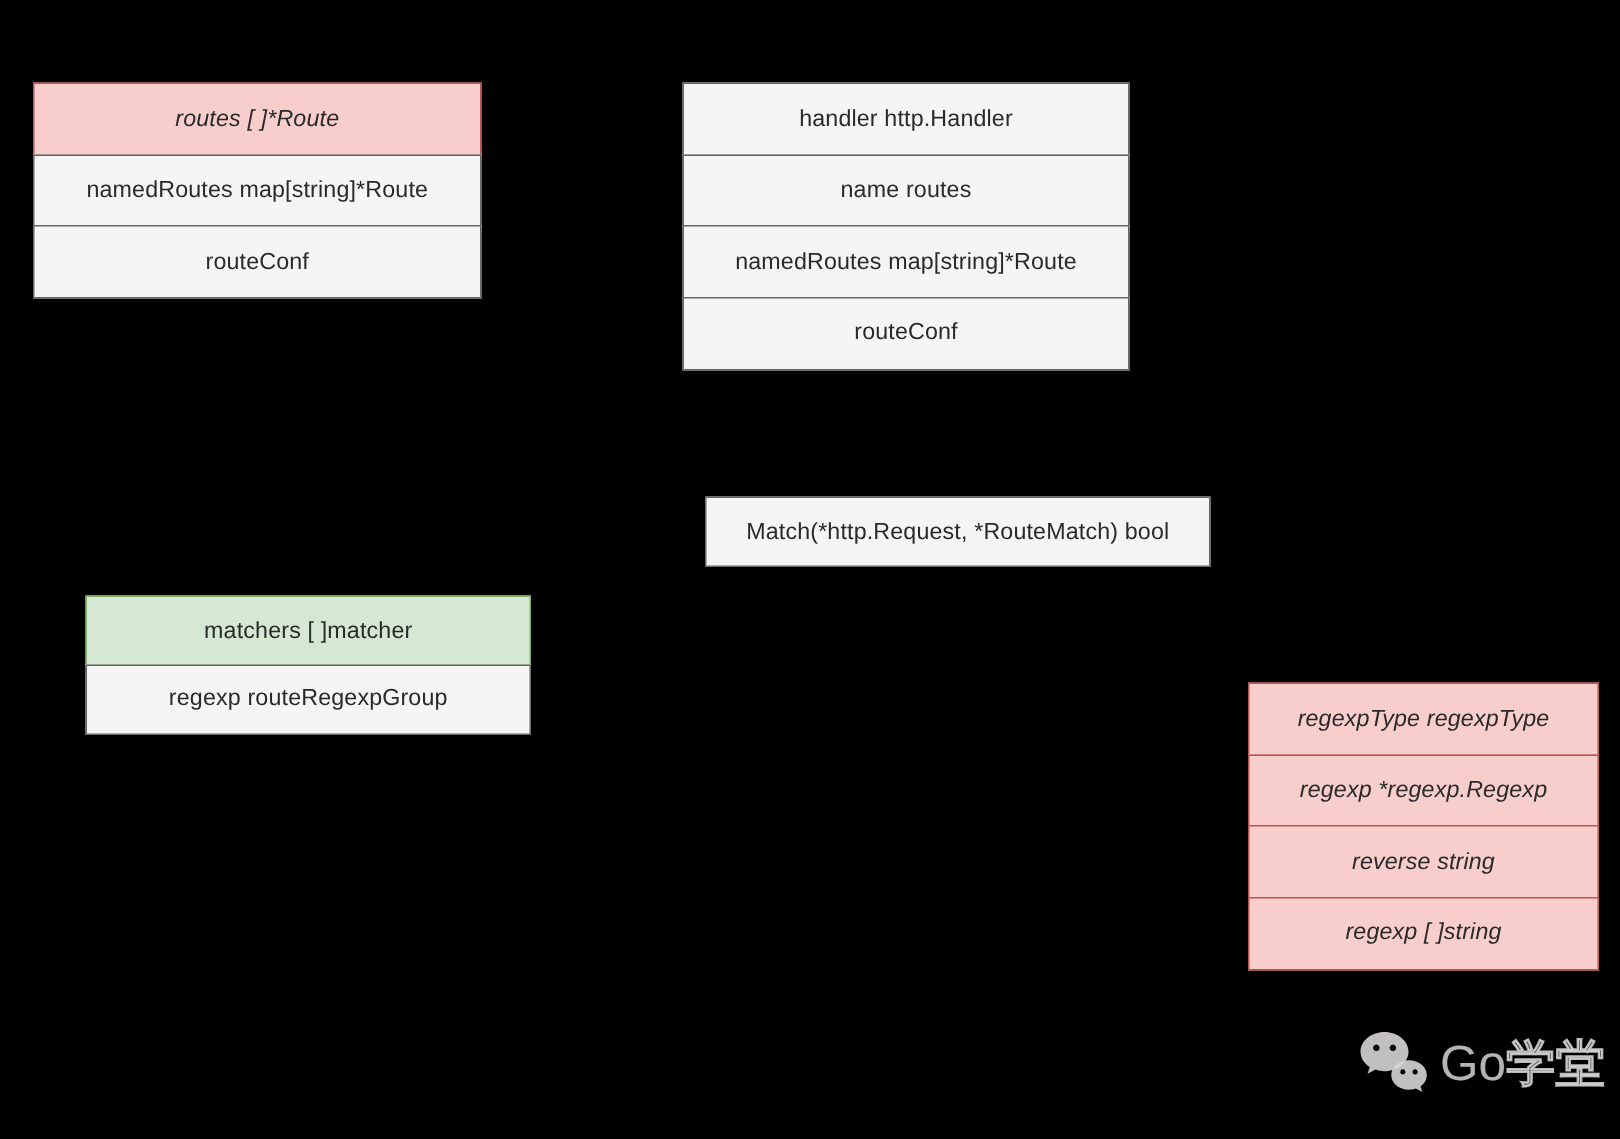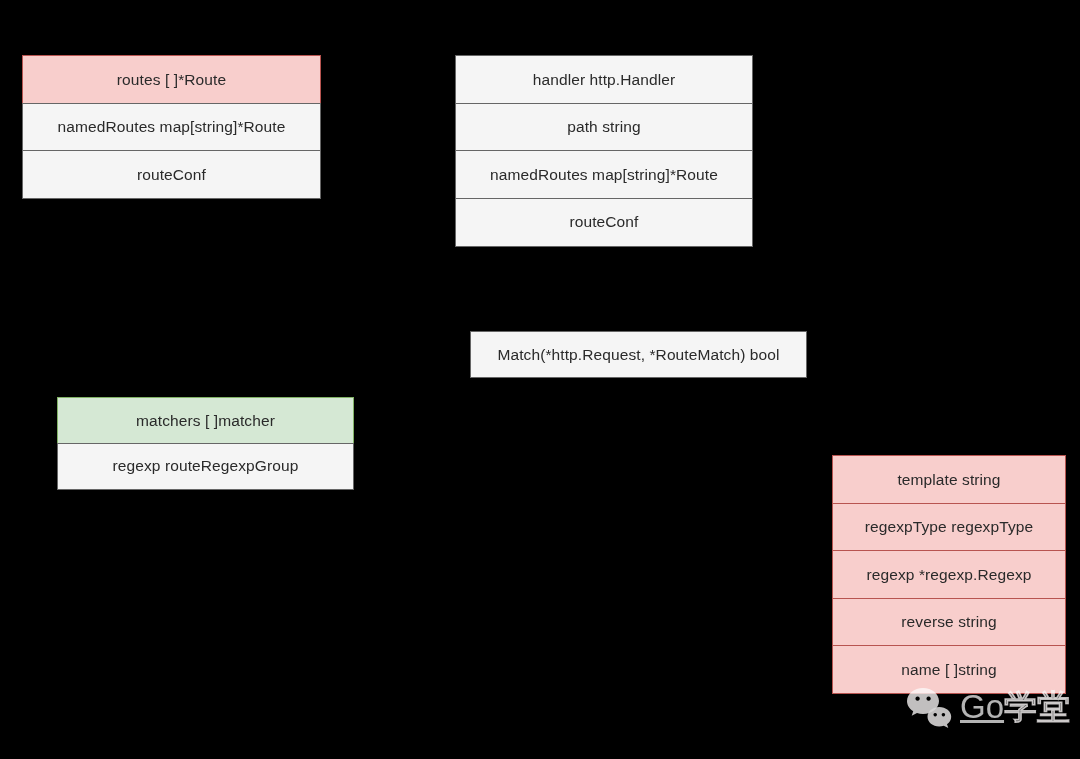--- a/index.html
+++ b/index.html
@@ -22,81 +22,80 @@
     margin-top:-1.5px;
     border:1.5px solid var(--gray-border);
     background:var(--gray-fill);
     display:flex;align-items:center;justify-content:center;
     font-size:15.5px;color:var(--text-color);
     letter-spacing:0.1px;
     white-space:nowrap;
   }
   .trow:first-child{margin-top:0;}
   .trow.gray{background:var(--gray-fill);border-color:var(--gray-border);z-index:2;}
-  .trow.pink{background:var(--pink-fill);border-color:var(--pink-border);z-index:1;}
+  .trow.pink{background:var(--pink-fill);border-color:var(--pink-border);z-index:1;font-style:italic;}
   .trow.green{background:var(--green-fill);border-color:var(--green-border);z-index:1;}
   .trow.h47{height:47px;}
 
   
   .box-router{left:22px;top:55px;width:299px;}
   .box-route{left:455px;top:55px;width:298px;}
   .box-matcher-method{left:457px;top:331px;width:337px;margin-left:13px;}
   .box-route-matchers{left:13px;top:397px;width:297px;padding-left:44px;}
   .box-regexp-group{left:459px;top:455px;width:235px;}
   .box-route-regexp{left:832px;top:455px;width:234px;}
 
   
   .watermark{
     position:absolute;left:906px;top:682px;height:52px;
     display:flex;align-items:center;z-index:10;
     pointer-events:none;
   }
   .wm-icon{width:46px;height:42px;display:block;opacity:0.85;}
   .wm-text{margin-left:8px;font-size:33px;line-height:1;}
-  .wm-latin{color:rgba(225,225,225,0.8);text-decoration:underline;}
+  .wm-latin{color:rgba(225,225,225,0.8);}
   .wm-cjk{
     color:rgba(255,255,255,0.38);
     -webkit-text-stroke:1.5px rgba(248,244,244,0.75);
-    font-family:Liberation Mono, monospace;
+    font-family:Liberation Sans, sans-serif;
   }
 </style>
 </head>
 <body>
 
 <div class="canvas">
 
   <div class="struct-box box-router">
     <div class="trow pink">routes [ ]*Route</div>
     <div class="trow gray">namedRoutes map[string]*Route</div>
     <div class="trow gray">routeConf</div>
   </div>
 
   <div class="struct-box box-route">
     <div class="trow gray">handler http.Handler</div>
-    <div class="trow gray">path string</div>
+    <div class="trow gray">name routes</div>
     <div class="trow gray">namedRoutes map[string]*Route</div>
     <div class="trow gray">routeConf</div>
   </div>
 
   <div class="struct-box box-matcher-method">
     <div class="trow gray h47">Match(*http.Request, *RouteMatch) bool</div>
   </div>
 
   <div class="struct-box box-route-matchers">
     <div class="trow green h47">matchers [ ]matcher</div>
     <div class="trow gray h47">regexp routeRegexpGroup</div>
   </div>
 
 
   <div class="struct-box box-route-regexp">
-    <div class="trow pink">template string</div>
     <div class="trow pink">regexpType regexpType</div>
     <div class="trow pink">regexp *regexp.Regexp</div>
     <div class="trow pink">reverse string</div>
-    <div class="trow pink">name [ ]string</div>
+    <div class="trow pink">regexp [ ]string</div>
   </div>
 
   <div class="watermark">
     <svg class="wm-icon" viewBox="0 0 46 42" xmlns="http://www.w3.org/2000/svg">
       <path fill="rgba(252,250,250,0.9)" fill-rule="evenodd" d="
         M17 1 C8.2 1 1 6.9 1 14.1 C1 18.3 3.4 22 7.2 24.3
         L5.7 28.8 L11 26 C12.9 26.7 14.9 27.1 17 27.1
         C25.8 27.1 33 21.2 33 14.1 C33 6.9 25.8 1 17 1 Z
         M11.6 9.4 a2.15 2.15 0 1 0 0.001 0 Z
         M22.6 9.4 a2.15 2.15 0 1 0 0.001 0 Z"></path>

